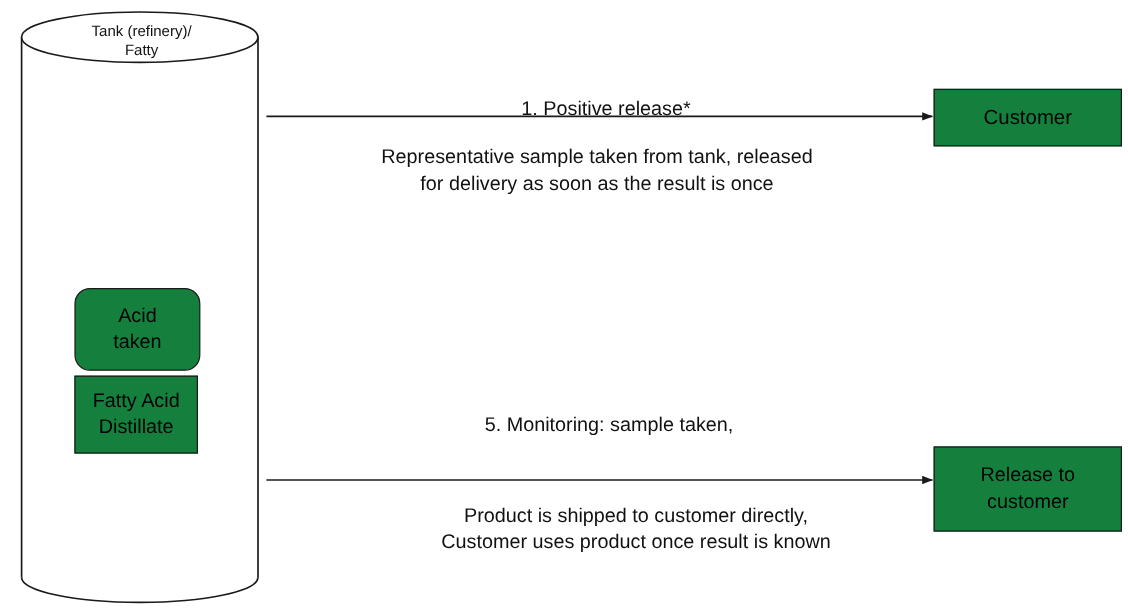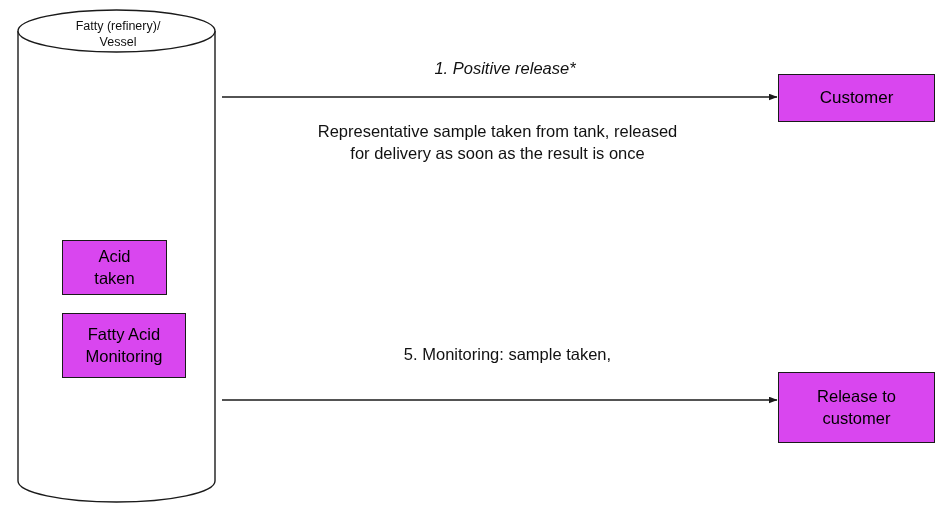--- a/index.html
+++ b/index.html
@@ -29,21 +29,21 @@
     position: absolute;
     left: 0;
     top: 0;
     width: 940px;
     height: 512px;
   }
   .node-box {
     position: absolute;
     box-sizing: border-box;
     border: 1.4px solid #1a1a1a;
-    background: #d946ef;
+    background: #15803d;
     display: flex;
     align-items: center;
     justify-content: center;
     text-align: center;
     line-height: 1.28;
   }
   .tank-label {
     position: absolute;
     text-align: center;
     line-height: 1.3;
@@ -74,40 +74,40 @@
     left: 778px;
     top: 372px;
     width: 157px;
     height: 71px;
     font-size: 16.5px;
   }
   #box-acid-oils {
     left: 62px;
     top: 240px;
     width: 105px;
-    height: 55px;
+    height: 69px;
     font-size: 16.5px;
+    border-radius: 13px;
   }
   #box-fad {
     left: 62px;
     top: 313px;
-    width: 124px;
+    width: 103px;
     height: 65px;
     font-size: 16.5px;
   }
   #tank-caption {
     left: 38px;
     top: 18px;
     width: 160px;
   }
   #label-flow1-title {
     left: 380px;
-    top: 57px;
+    top: 80px;
     width: 250px;
-    font-style: italic;
   }
   #label-flow1-desc {
     left: 280px;
     top: 120px;
     width: 435px;
   }
   #label-flow2-title {
     left: 390px;
     top: 343px;
     width: 235px;
@@ -138,49 +138,53 @@
     <ellipse cx="116.5" cy="31" rx="98.5" ry="21" fill="#ffffff" stroke="#1a1a1a" stroke-width="1.4"></ellipse>
 
     <line x1="222" y1="97" x2="777" y2="97" stroke="#1a1a1a" stroke-width="1.3" marker-end="url(#arrowhead)"></line>
 
     <line x1="222" y1="400" x2="777" y2="400" stroke="#1a1a1a" stroke-width="1.3" marker-end="url(#arrowhead)"></line>
   </svg>
 
   <div class="layer">
 
     <div class="tank-label" id="tank-caption">
-      <span>Fatty (refinery)/</span><br>
-      <span>Vessel</span>
+      <span>Tank (refinery)/</span><br>
+      <span>Fatty</span>
     </div>
 
     <div class="node-box" id="box-acid-oils">
       <span>
         <span>Acid</span><br>
         <span>taken</span>
       </span>
     </div>
 
     <div class="node-box" id="box-fad">
       <span>
         <span>Fatty Acid</span><br>
-        <span>Monitoring</span>
+        <span>Distillate</span>
       </span>
     </div>
 
     <div class="flow-label label-title" id="label-flow1-title">1. Positive release*</div>
 
     <div class="flow-label label-desc" id="label-flow1-desc">
       <span>Representative sample taken from tank, released</span><br>
       <span>for delivery as soon as the result is once</span>
     </div>
 
     <div class="flow-label label-title" id="label-flow2-title">
       <span>5. Monitoring: sample taken,</span><br>
     </div>
 
+    <div class="flow-label label-desc" id="label-flow2-desc">
+      <span>Product is shipped to customer directly,</span><br>
+      <span>Customer uses product once result is known</span>
+    </div>
 
     <div class="node-box" id="box-customer">
       <span>Customer</span>
     </div>
 
     <div class="node-box" id="box-release">
       <span>
         <span>Release to</span><br>
         <span>customer</span>
       </span>

